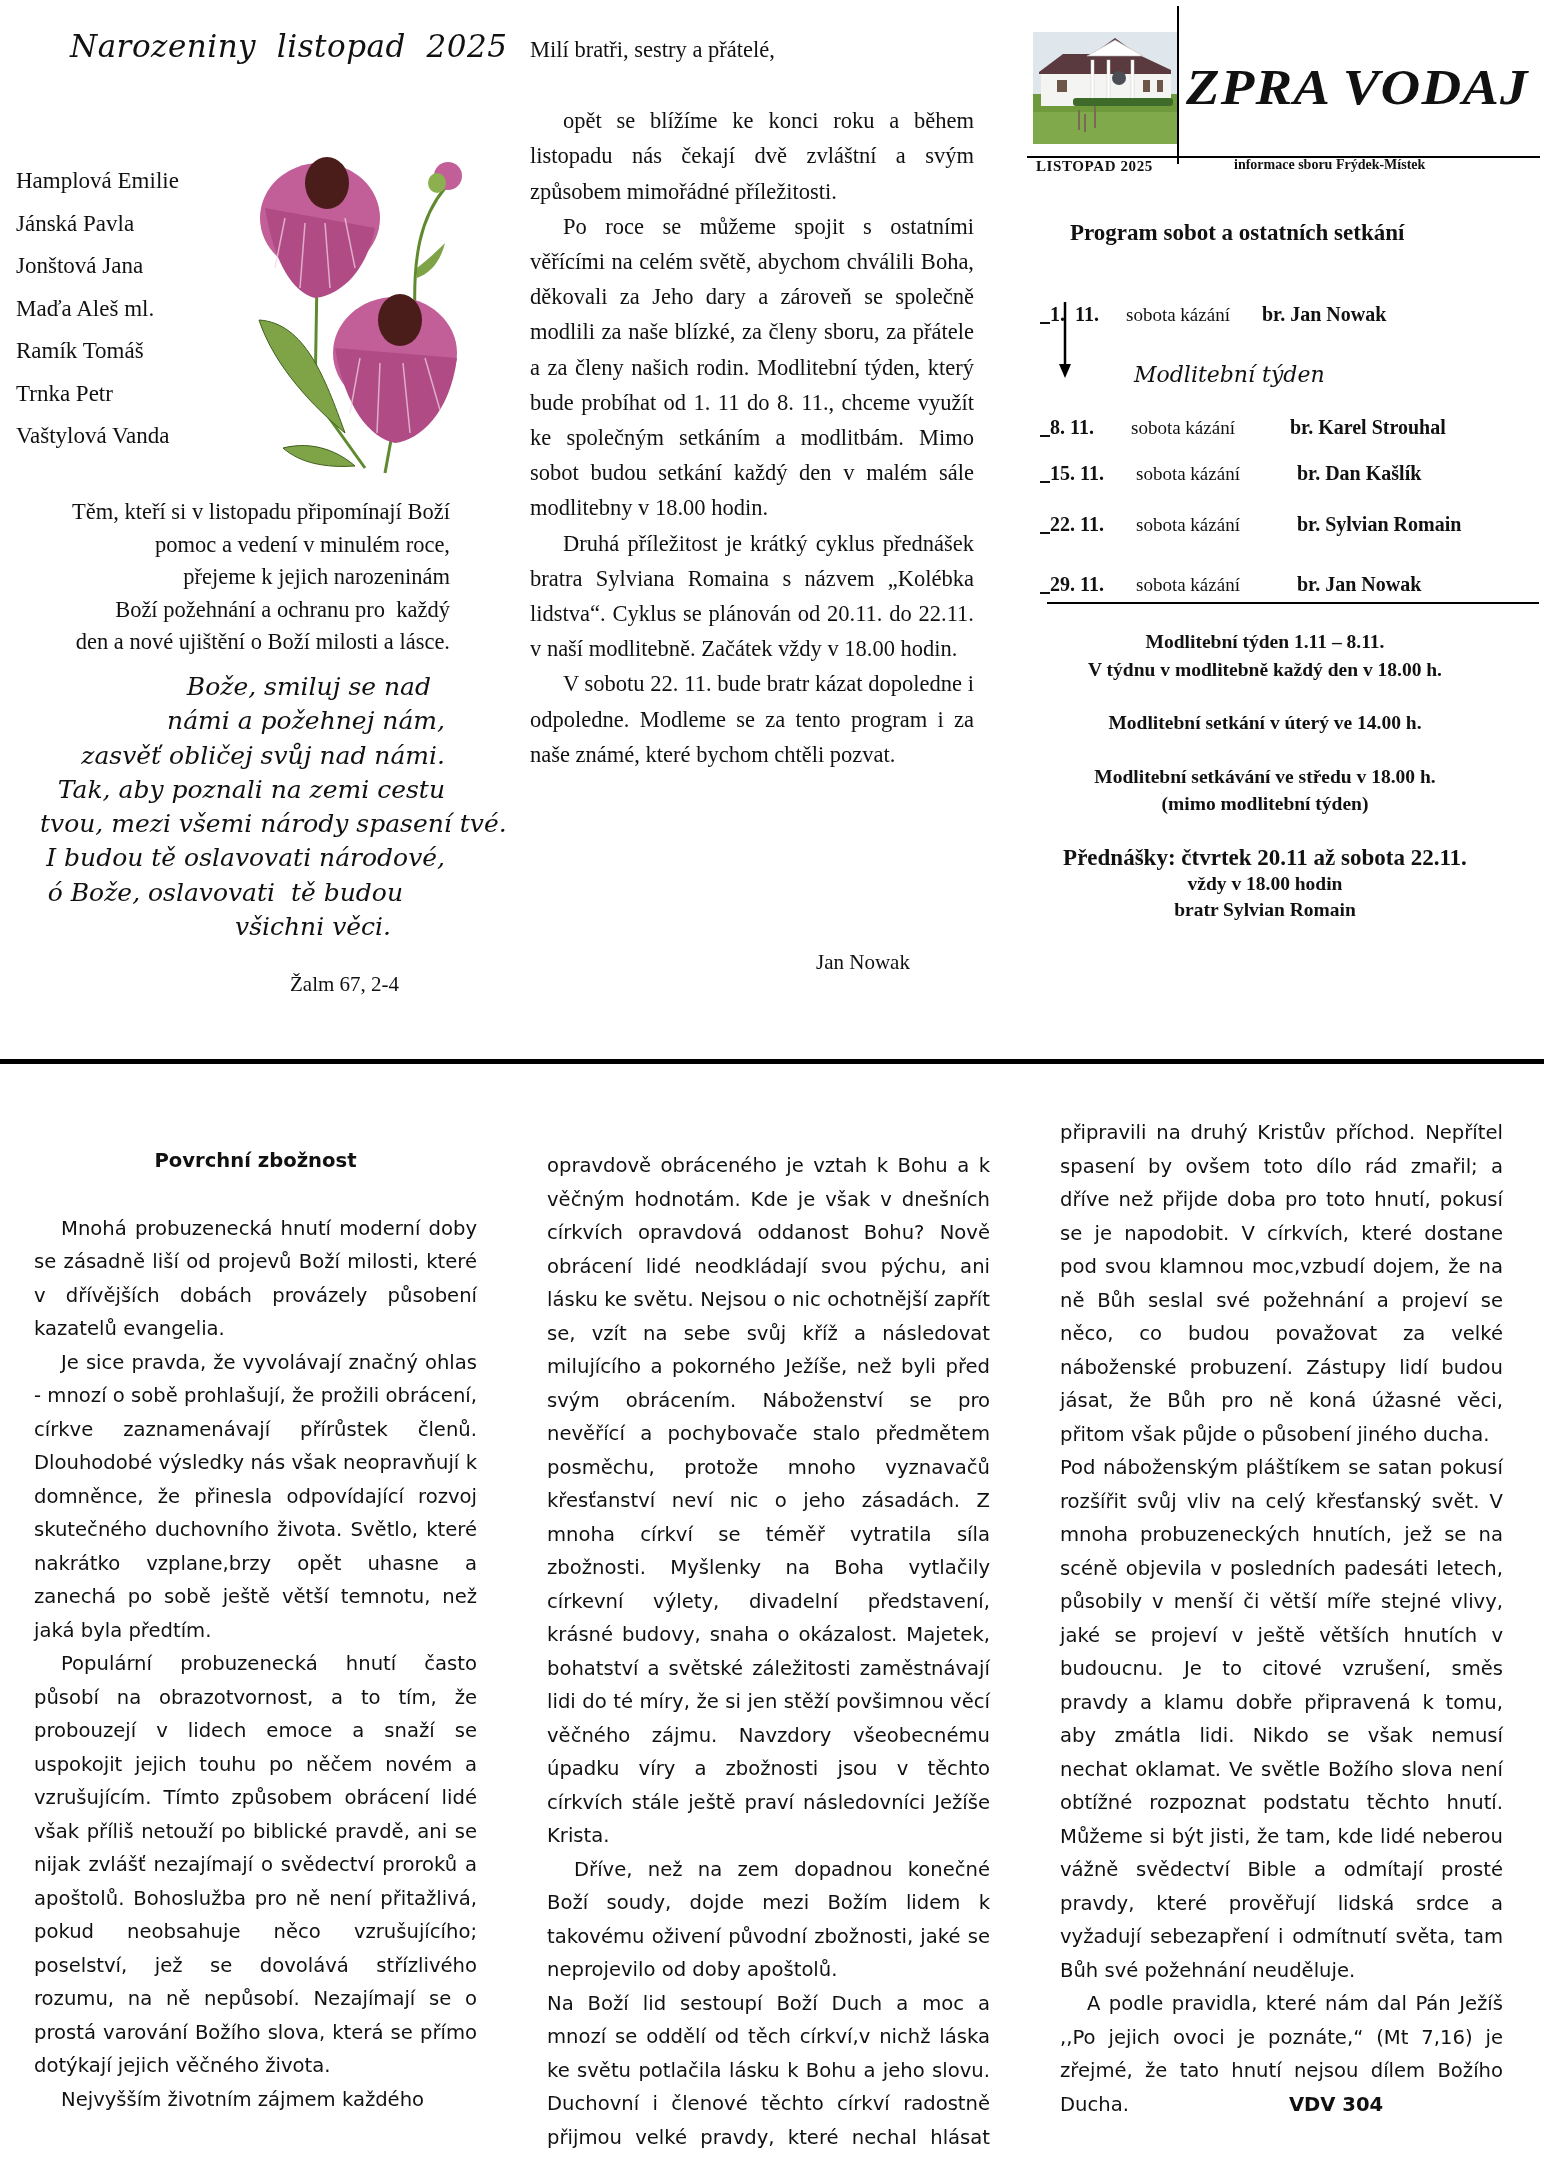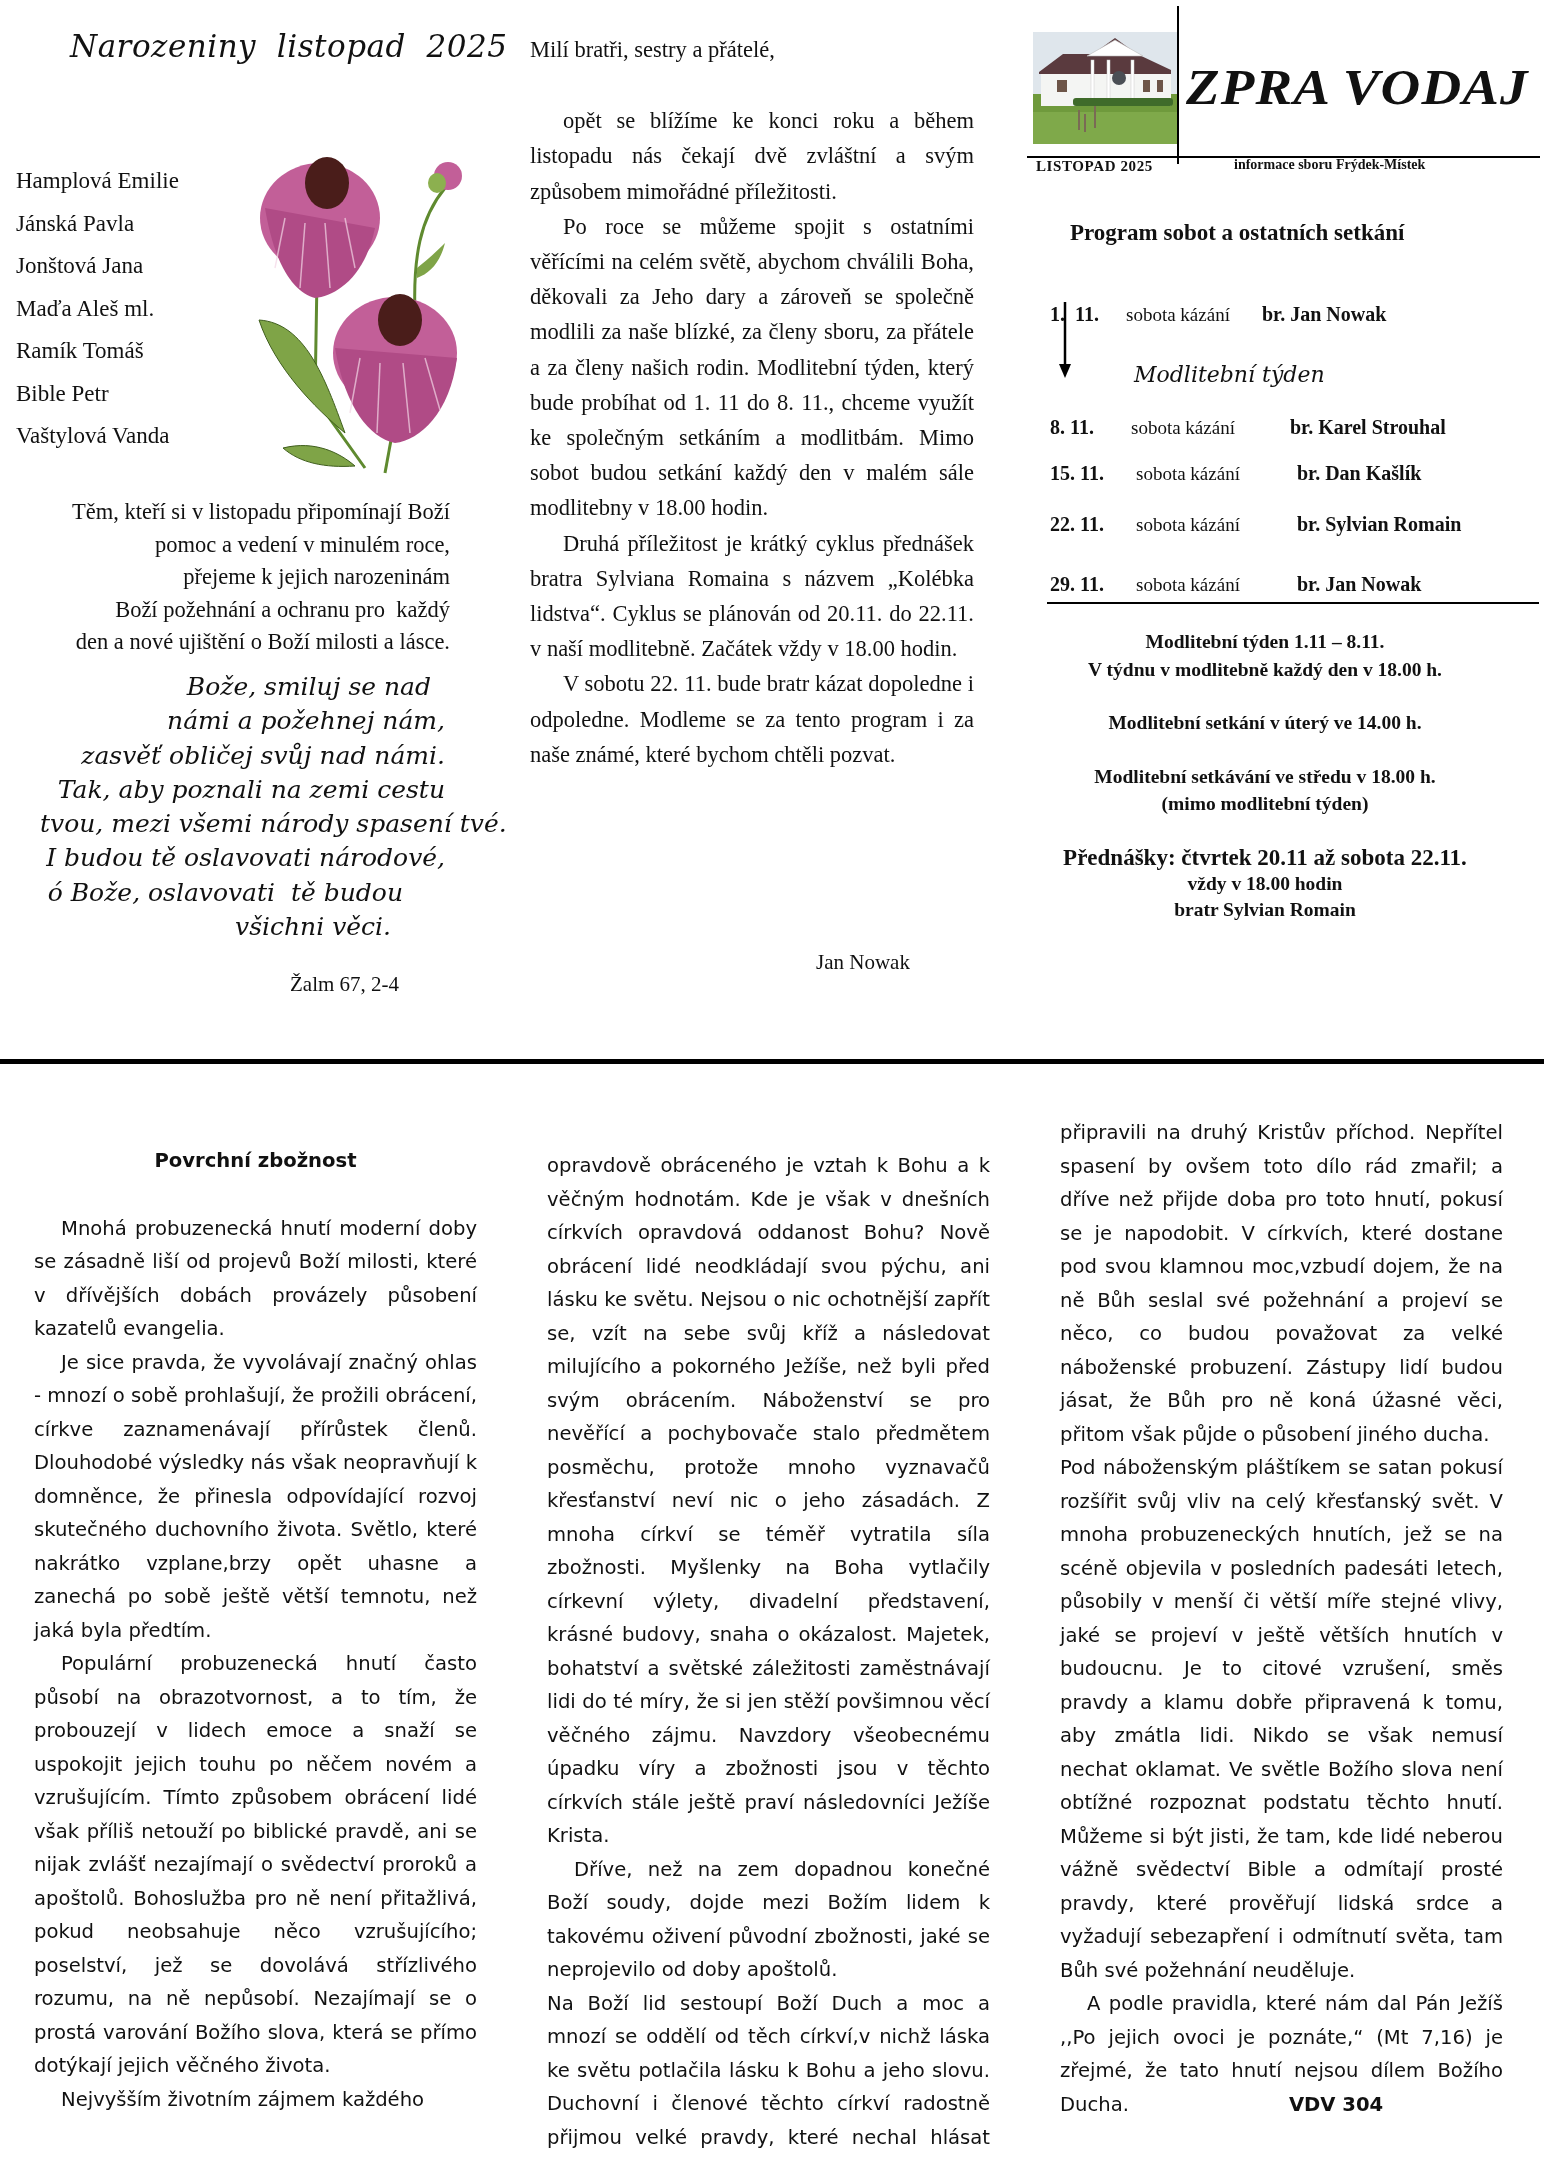--- a/index.html
+++ b/index.html
@@ -27,21 +27,21 @@
 
     
     #photo { left: 1033px; top: 32px; width: 144px; height: 112px; }
     #mast-vline { left: 1177px; top: 6px; width: 2px; height: 158px; background: #000; }
     #mast-hline { left: 1027px; top: 156px; width: 513px; height: 2px; background: #000; }
     #mast-title { left: 1186px; top: 58px; font-size: 50px; font-weight: bold; font-style: italic; letter-spacing: 1px; white-space: pre; transform: scaleX(1.1); transform-origin: left center; }
     #mast-date { left: 1036px; top: 158px; font-size: 15px; font-weight: bold; letter-spacing: 0.6px; }
     #mast-sub { left: 1190px; top: 157px; font-size: 14px; font-weight: bold; margin-left: 44px; }
 
     #prog-heading { left: 1070px; top: 220px; font-size: 23px; font-weight: bold; }
-    .prog-row { position: absolute; left: 1040px; font-size: 20px; white-space: pre; }
+    .prog-row { position: absolute; left: 1040px; font-size: 20px; white-space: pre; text-decoration: underline; }
     .prog-row .date { display: inline-block; font-weight: bold; }
     .prog-row .kind { display: inline-block; font-size: 19px; }
     .prog-row .who { display: inline-block; font-weight: bold; }
     #prog-arrow { left: 1059px; top: 302px; width: 12px; height: 76px; }
     #prog-week { left: 1134px; top: 334px; font-size: 22px; margin-top: 28px; }
     #prog-hline { left: 1047px; top: 602px; width: 492px; height: 2px; background: #000; }
 
     #info { left: 1030px; top: 628px; width: 470px; text-align: center; font-weight: bold; font-size: 19.5px; line-height: 27.5px; }
     #info .blk { margin-bottom: 26px; }
     #info .big { font-size: 23px; line-height: 27px; }
@@ -63,21 +63,21 @@
 <body>
 
 <div id="bday-title" class="abs script">Narozeniny  listopad  2025</div>
 
 <div id="bday-names" class="abs serif">
   <div>Hamplová Emilie</div>
   <div>Jánská Pavla</div>
   <div>Jonštová Jana</div>
   <div>Maďa Aleš ml.</div>
   <div>Ramík Tomáš</div>
-  <div>Bible Petr</div>
+  <div>Trnka Petr</div>
   <div>Vaštylová Vanda</div>
 </div>
 
 <svg id="flower" class="abs" viewBox="0 0 230 330">
 
   <path d="M72 130 L70 250 L120 320" stroke="#5f8a2f" stroke-width="3" fill="none"></path>
   <path d="M200 40 C175 70 168 110 170 165" stroke="#5f8a2f" stroke-width="3" fill="none"></path>
   <path d="M150 270 L140 325" stroke="#5f8a2f" stroke-width="3" fill="none"></path>
 
   <path d="M14 172 C60 175 80 230 100 285 C70 260 30 220 14 172 Z" fill="#7fa447" stroke="#3f5e1d" stroke-width="1"></path>

